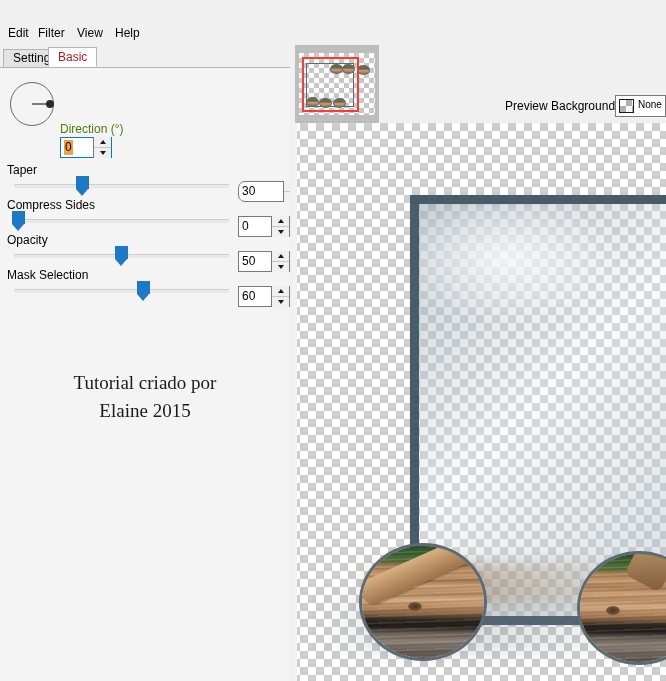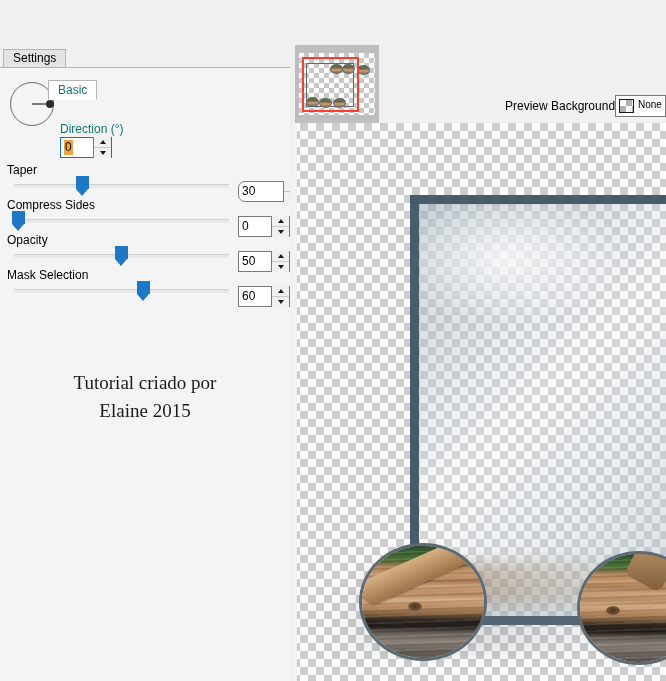--- a/index.html
+++ b/index.html
@@ -22,31 +22,31 @@
   .menu-item{position:absolute;top:3px;font-size:12px;color:#000;padding:1px 3px;cursor:default;white-space:nowrap;}
 
   
   #leftpanel{position:absolute;left:0;top:44px;width:290px;height:637px;background:#f0f0f0;}
 
   
   #tabstrip{position:absolute;left:0;top:0;width:290px;height:24px;}
   .tab{position:absolute;top:3px;height:20px;line-height:19px;
        font-size:12px;padding:0 9px;box-sizing:border-box;white-space:nowrap;cursor:default;}
   .tab.inactive{background:#e3e3e3;border:1px solid #b4b4b4;border-bottom:none;color:#000;top:5px;height:18px;line-height:17px;}
-  .tab.active{background:#ffffff;border:1px solid #b4b4b4;border-bottom:1px solid #fff;color:#0f766e;font-weight:normal;z-index:3;margin-top:33px;}
+  .tab.active{background:#ffffff;border:1px solid #b4b4b4;border-bottom:1px solid #fff;color:#b91c1c;font-weight:normal;z-index:3;}
   #tabline{position:absolute;left:0;top:23px;width:290px;height:1px;background:#b4b4b4;}
   #tabbody{position:absolute;left:0;top:24px;width:290px;height:613px;background:#f4f4f4;border-right:1px solid #d8d8d8;}
 
   
   #dial-wrap{position:absolute;left:10px;top:14px;width:46px;height:46px;}
   #dial{position:absolute;left:0;top:0;width:44px;height:44px;border:1px solid #6a6a6a;border-radius:50%;background:#f4f4f4;box-sizing:border-box;}
   #dial-needle{position:absolute;left:22px;top:21px;width:17px;height:2px;background:#7a7a7a;}
   #dial-knob{position:absolute;left:36px;top:18px;width:8px;height:8px;border-radius:50%;background:#2b2b2b;}
 
-  .dir-label{position:absolute;left:60px;top:78px;font-size:12px;color:#0f766e;white-space:nowrap;}
+  .dir-label{position:absolute;left:60px;top:78px;font-size:12px;color:#4d7c0f;white-space:nowrap;}
 
   
   .spin{position:absolute;height:21px;box-sizing:border-box;background:#fff;border:1px solid #7a7a7a;}
   .spin .val{position:absolute;left:3px;top:2px;font-size:12px;line-height:15px;color:#000;white-space:nowrap;}
   .spin .val.sel{background:#f0a33c;color:#000;padding:0 1px;}
   .spin .btns{position:absolute;right:0;top:-1px;bottom:-1px;width:17px;border-left:1px solid #7a7a7a;background:#f0f0f0;}
   .spin .btns div{position:absolute;left:0;width:17px;height:10px;background:#f0f0f0;}
   .spin .btns .up{top:0;border-bottom:1px solid #c8c8c8;}
   .spin .btns .dn{bottom:0;}
   .spin .btns .arr{position:absolute;left:50%;margin-left:-3px;width:0;height:0;border-left:3px solid transparent;border-right:3px solid transparent;}
@@ -147,20 +147,26 @@
      background:linear-gradient(150deg,#c29a6e,#7e5d3c);transform:rotate(28deg);border-radius:8px;}
   .knot{position:absolute;width:14px;height:9px;border-radius:50%;
      background:radial-gradient(ellipse,#4a3420 0%,#6d4e31 55%,rgba(120,90,60,0) 100%);}
 </style>
 </head>
 <body>
 
 <div id="app">
 
 
+  <div id="menubar">
+    <span class="menu-item" style="left:5px;">Edit</span>
+    <span class="menu-item" style="left:35px;">Filter</span>
+    <span class="menu-item" style="left:74px;">View</span>
+    <span class="menu-item" style="left:112px;">Help</span>
+  </div>
 
   <div id="leftpanel">
 
     <div id="tabstrip">
       <div class="tab inactive" style="left:3px;">Settings</div>
       <div class="tab active" style="left:48px;">Basic</div>
     </div>
     <div id="tabline"></div>
 
     <div id="tabbody">

